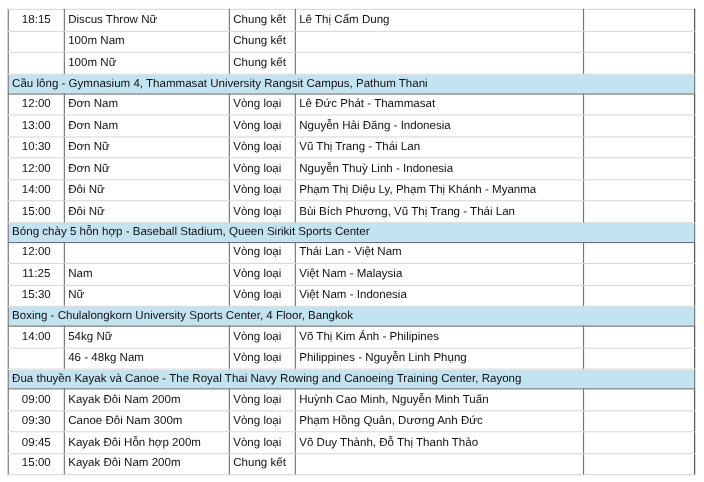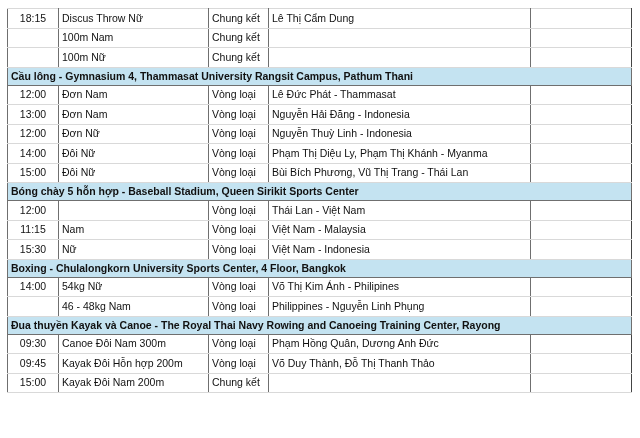--- a/index.html
+++ b/index.html
@@ -9,21 +9,21 @@
           font-family: "Liberation Sans", sans-serif; font-size: 10.5px; color: #111; }
   col.c-time { width: 51px; }
   col.c-event { width: 150px; }
   col.c-round { width: 60px; }
   col.c-ath { width: 262px; }
   col.c-extra { width: 101px; }
   td { height: 18.5px; padding: 0 3px; border-top: 1px solid #d9d9d9; border-bottom: 1px solid #d9d9d9;
        border-left: 1.5px solid #6f6f6f; border-right: 1.5px solid #6f6f6f; white-space: nowrap; overflow: hidden; line-height: 13px; }
   td.time { text-align: center; margin-top: 32px; }
   td.round { text-align: left; }
-  tr.section td { background: #c4e3f1; font-weight: bold; border-top: 1.5px solid #6f6f6f; border-bottom: 1.5px solid #6f6f6f;
+  tr.section td { background: #c4e3f1; font-weight: normal; border-top: 1.5px solid #6f6f6f; border-bottom: 1.5px solid #6f6f6f;
                   border-left: 1.5px solid #6f6f6f; border-right: 1.5px solid #6f6f6f; height: 17px; }
   td.extra { border-right: 1.5px solid #444; }
 </style>
 </head>
 <body>
 
 <div class="sheet">
   <table>
     <colgroup>
       <col class="c-time">
@@ -65,20 +65,27 @@
           <td class="extra"></td>
         </tr>
         <tr>
           <td class="time">13:00</td>
           <td>Đơn Nam</td>
           <td class="round">Vòng loại</td>
           <td>Nguyễn Hải Đăng - Indonesia</td>
           <td class="extra"></td>
         </tr>
         <tr>
+          <td class="time">10:30</td>
+          <td>Đơn Nữ</td>
+          <td class="round">Vòng loại</td>
+          <td>Vũ Thị Trang  - Thái Lan</td>
+          <td class="extra"></td>
+        </tr>
+        <tr>
           <td class="time">12:00</td>
           <td>Đơn Nữ</td>
           <td class="round">Vòng loại</td>
           <td>Nguyễn Thuỳ Linh - Indonesia</td>
           <td class="extra"></td>
         </tr>
         <tr>
           <td class="time">14:00</td>
           <td>Đôi Nữ</td>
           <td class="round">Vòng loại</td>
@@ -96,21 +103,21 @@
           <td colspan="5">Bóng chày 5 hỗn hợp  - Baseball Stadium, Queen Sirikit Sports Center</td>
         </tr>
         <tr>
           <td class="time">12:00</td>
           <td></td>
           <td class="round">Vòng loại</td>
           <td>Thái Lan - Việt Nam</td>
           <td class="extra"></td>
         </tr>
         <tr>
-          <td class="time">11:15</td>
+          <td class="time">11:25</td>
           <td>Nam</td>
           <td class="round">Vòng loại</td>
           <td>Việt Nam - Malaysia</td>
           <td class="extra"></td>
         </tr>
         <tr>
           <td class="time">15:30</td>
           <td>Nữ</td>
           <td class="round">Vòng loại</td>
           <td>Việt Nam - Indonesia</td>
@@ -130,20 +137,27 @@
           <td class="time"></td>
           <td>46 - 48kg Nam</td>
           <td class="round">Vòng loại</td>
           <td>Philippines - Nguyễn Linh Phụng</td>
           <td class="extra"></td>
         </tr>
         <tr class="section">
           <td colspan="5">Đua thuyền Kayak và Canoe  - The Royal Thai Navy Rowing and Canoeing Training Center, Rayong</td>
         </tr>
         <tr>
+          <td class="time">09:00</td>
+          <td>Kayak Đôi Nam 200m</td>
+          <td class="round">Vòng loại</td>
+          <td>Huỳnh Cao Minh, Nguyễn Minh Tuấn</td>
+          <td class="extra"></td>
+        </tr>
+        <tr>
           <td class="time">09:30</td>
           <td>Canoe Đôi Nam 300m</td>
           <td class="round">Vòng loại</td>
           <td>Phạm Hồng Quân, Dương Anh Đức</td>
           <td class="extra"></td>
         </tr>
         <tr>
           <td class="time">09:45</td>
           <td>Kayak Đôi Hỗn hợp 200m</td>
           <td class="round">Vòng loại</td>

